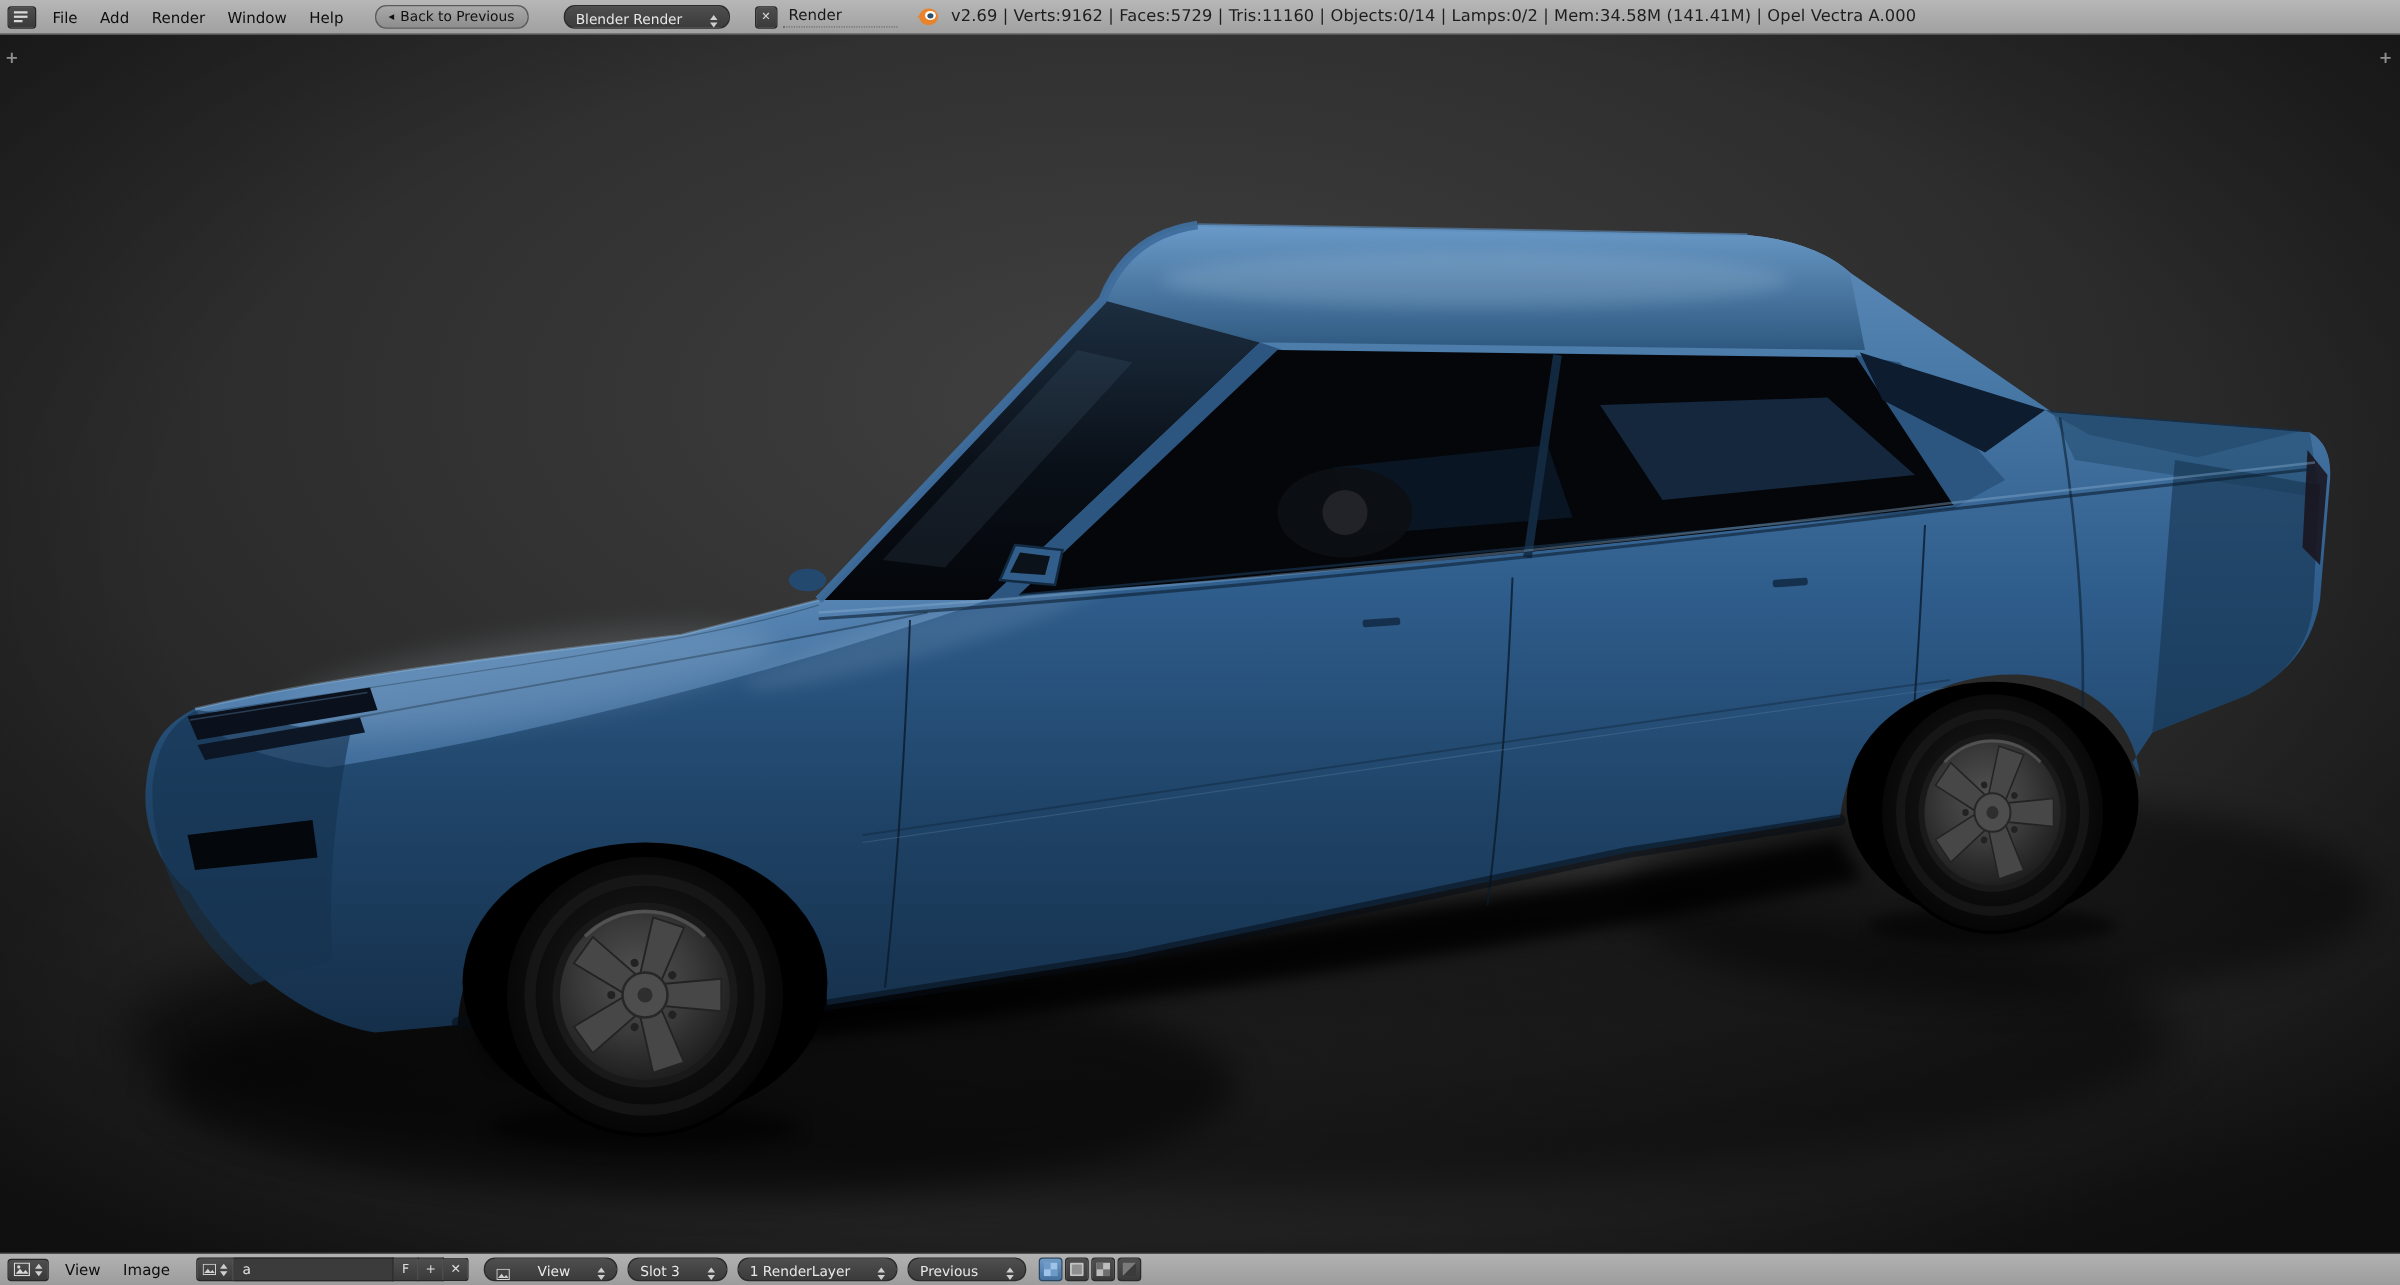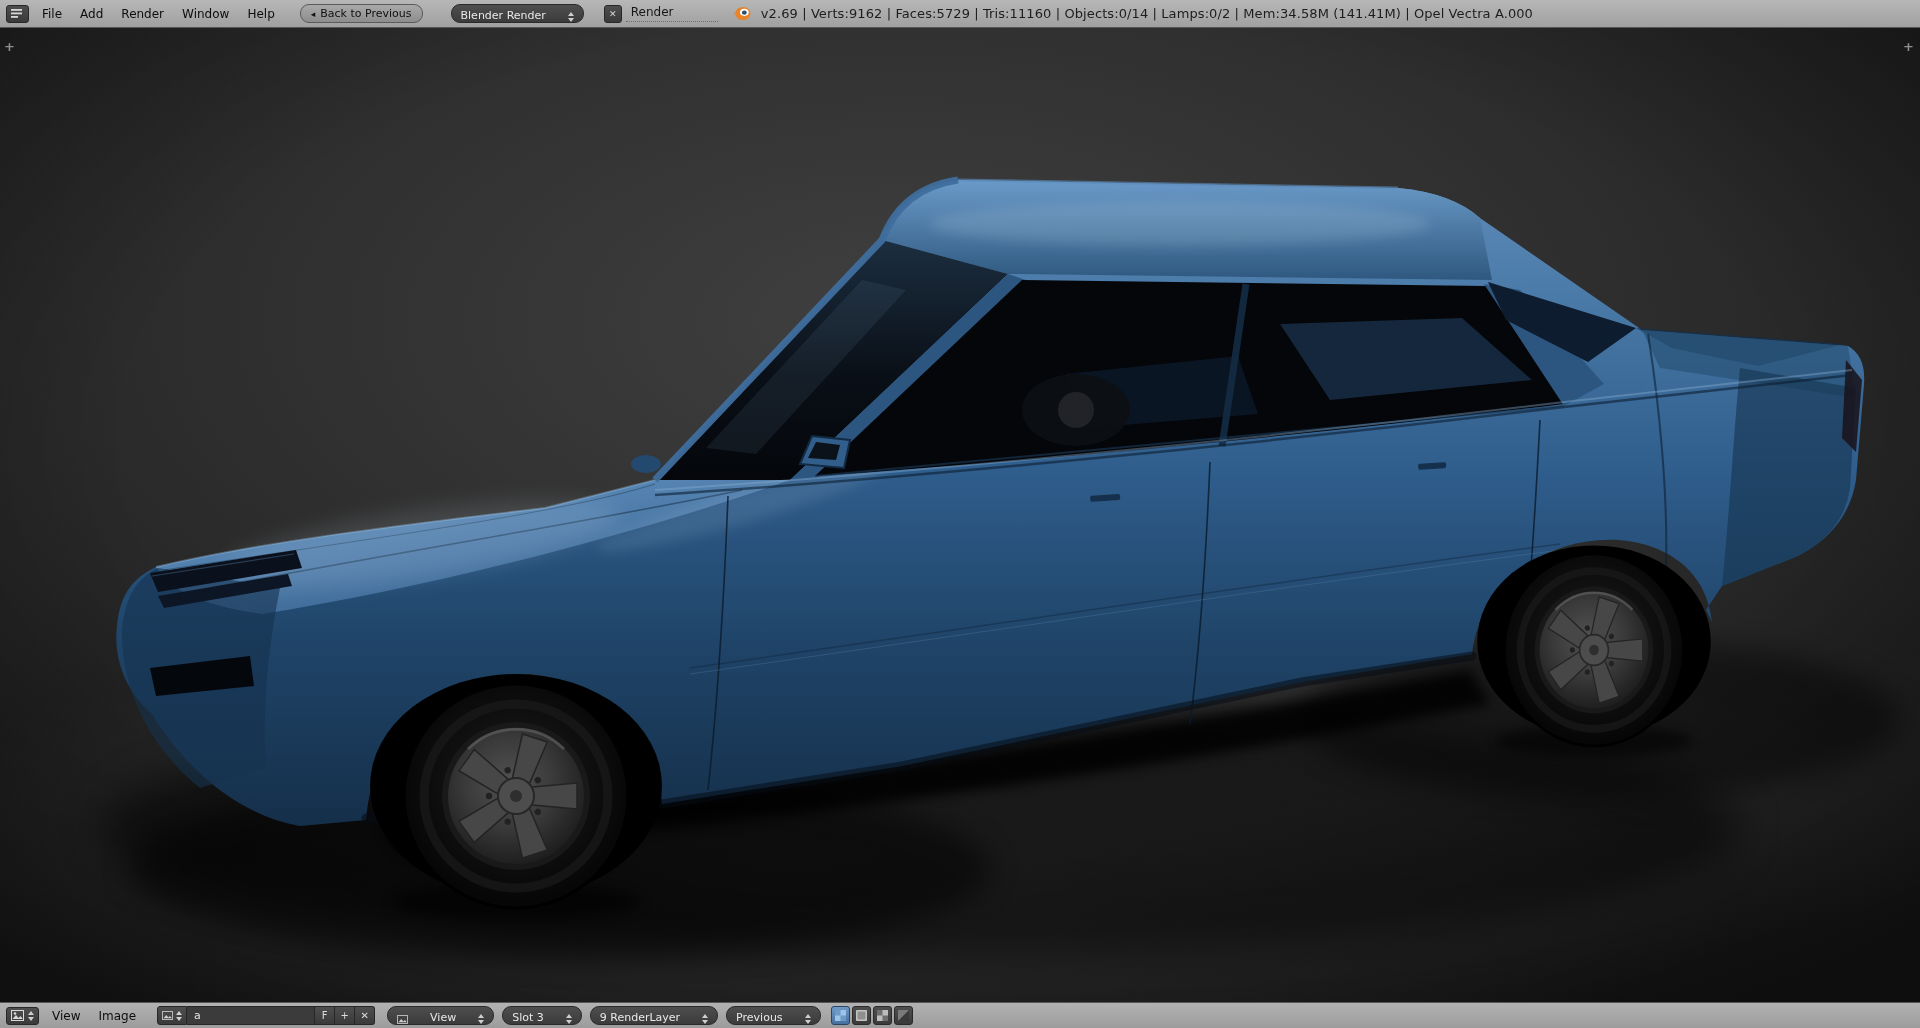--- a/index.html
+++ b/index.html
@@ -336,21 +336,21 @@
         </span>
     </div>
     <div class="pill" style="margin-left:8px">
       <span>Slot 3</span>
       <span class="chev">
           <i class="up"></i>
           <i class="dn"></i>
         </span>
     </div>
     <div class="pill" style="margin-left:8px">
-      <span>9 RenderLayer</span>
+      <span>1 RenderLayer</span>
       <span class="chev">
           <i class="up"></i>
           <i class="dn"></i>
         </span>
     </div>
     <div class="pill" style="margin-left:8px">
       <span>Previous</span>
       <span class="chev">
           <i class="up"></i>
           <i class="dn"></i>

